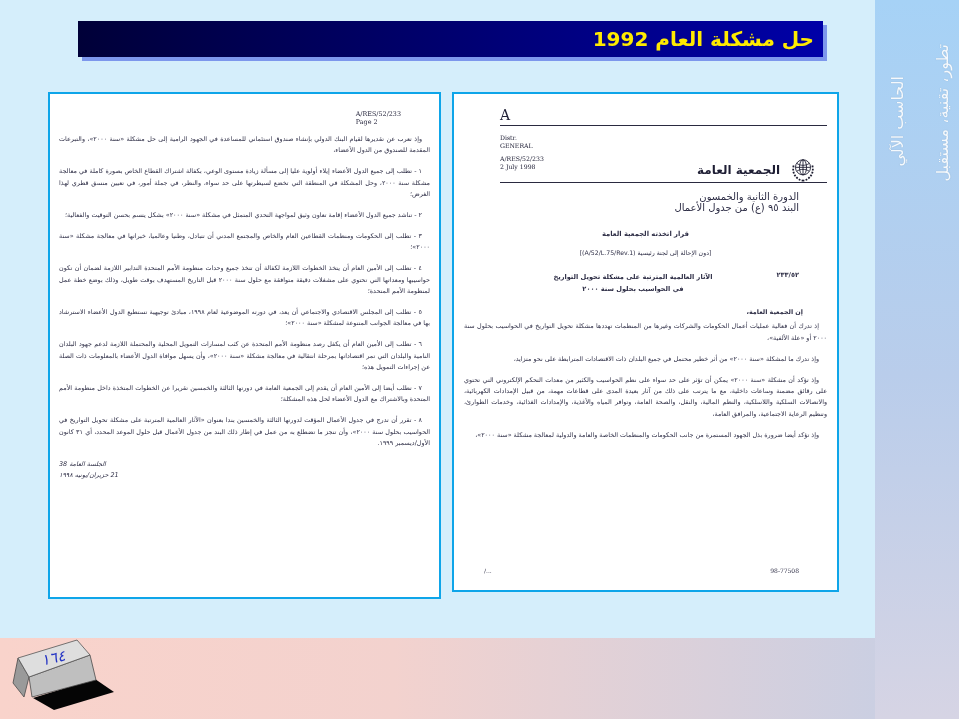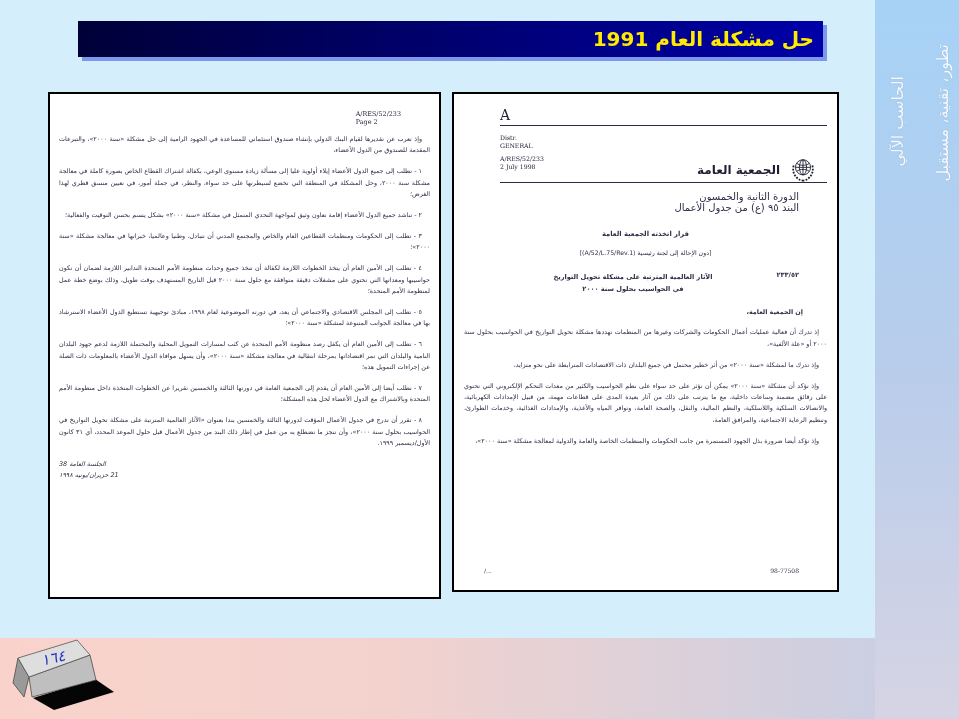--- a/index.html
+++ b/index.html
@@ -30,21 +30,21 @@
     box-shadow:4px 4px 0 #7D97EC;
     display:flex;align-items:center;justify-content:flex-end;
     padding:0 9px;box-sizing:border-box;
   }
   .titlebar .t{
     color:#FFEA00;font-weight:bold;font-size:20px;direction:rtl;
     letter-spacing:.5px;
   }
   
   .page{
-    position:absolute;background:#fff;border:2px solid #000000;
+    position:absolute;background:#fff;border:2px solid #0ea5e9;
     box-sizing:border-box;color:#2e2e46;
   }
   .page-left{left:48px;top:92px;width:393px;height:507px;padding:14px 9px 0 9px;}
   .page-right{left:452px;top:92px;width:387px;height:500px;padding:14px 10px 0 10px;}
   .doc-rtl{direction:rtl;text-align:justify;font-size:6.4px;line-height:11.4px;}
   .doc-par{margin:0 0 9.5px 0;text-indent:8px;}
   
   .lp-header{
     position:absolute;top:16px;right:38px;direction:ltr;text-align:left;
     font-family:"DejaVu Serif",serif;font-size:6.4px;line-height:8.2px;color:#26263d;
@@ -66,41 +66,41 @@
   .rp-session{direction:rtl;text-align:right;margin:9px 28px 0 0;
     font-size:10px;line-height:10.5px;}
   .rp-heading{direction:rtl;text-align:center;font-weight:bold;font-size:6.8px;margin-top:17px;}
   .rp-note{direction:rtl;text-align:center;font-size:6.2px;margin-top:11px;}
   .rp-res{direction:rtl;position:relative;margin-top:15px;min-height:24px;}
   .rp-res-num{position:absolute;right:28px;top:0;font-weight:bold;font-size:6.6px;}
   .rp-res-title{margin:0 70px 0 45px;text-align:center;font-weight:bold;
     font-size:6.6px;line-height:12px;}
   .rp-opening{direction:rtl;text-align:right;font-weight:bold;
     font-size:6.4px;margin:13px 24px 0 0;}
-  .rp-body{margin-top:11px;}
+  .rp-body{margin-top:5px;}
   .rp-footer-l{position:absolute;left:30px;bottom:16px;font-size:6px;
     font-family:"DejaVu Serif",serif;direction:ltr;}
   .rp-footer-r{position:absolute;right:38px;bottom:16px;font-size:6px;
     font-family:"DejaVu Serif",serif;direction:ltr;}
   .emblem{width:32px;height:32px;}
   
   .keycap{position:absolute;left:6px;top:632px;width:120px;height:85px;}
 </style>
 </head>
 <body>
 
 <div class="slide">
 
   <div class="bottom-strip"></div>
   <div class="sidebar"></div>
   <div class="vtext vtext-sub" dir="rtl">تطور، تقنية، مستقبل</div>
   <div class="vtext vtext-main" dir="rtl">الحاسب الآلي</div>
 
   <div class="titlebar">
-    <span class="t">حل مشكلة العام 1991</span>
+    <span class="t">حل مشكلة العام 1992</span>
   </div>
 
   <div class="page page-left">
     <div class="lp-header">
       <div>A/RES/52/233</div>
       <div>Page 2</div>
     </div>
     <div class="doc-rtl lp-body">
       <p class="doc-par">وإذ تعرب عن تقديرها لقيام البنك الدولي بإنشاء صندوق استئماني للمساعدة في الجهود الرامية إلى حل مشكلة «سنة ٢٠٠٠»، والتبرعات المقدمة للصندوق من الدول الأعضاء،</p>
       <p class="doc-par">١ - تطلب إلى جميع الدول الأعضاء إيلاء أولوية عليا إلى مسألة زيادة مستوى الوعي، بكفالة اشتراك القطاع الخاص بصورة كاملة في معالجة مشكلة سنة ٢٠٠٠، وحل المشكلة في المنطقة التي تخضع لسيطرتها على حد سواء، والنظر، في جملة أمور، في تعيين منسق قطري لهذا الغرض؛</p>

